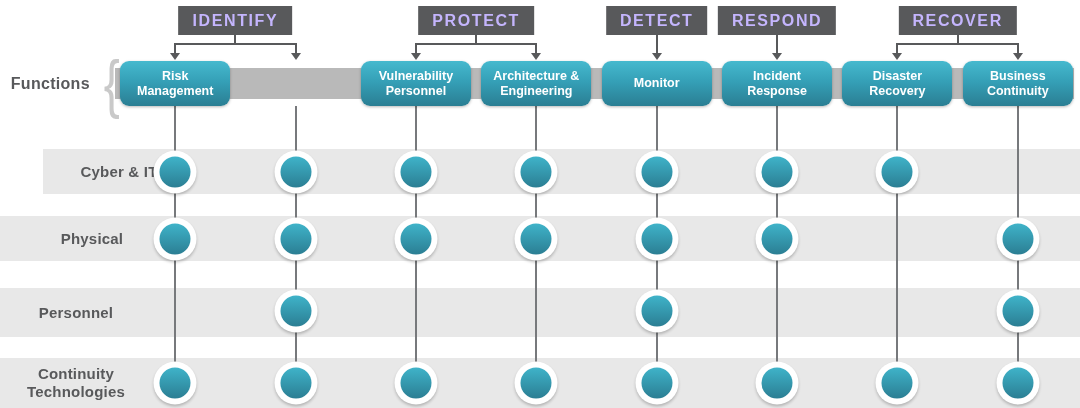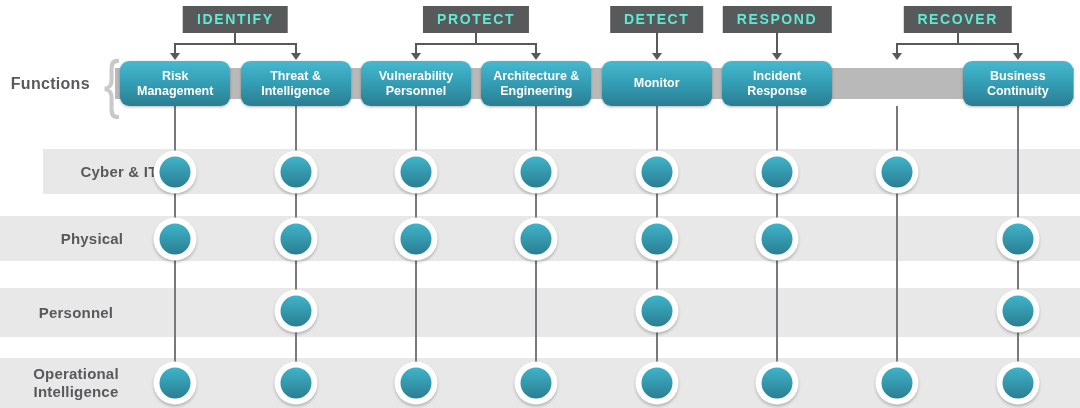--- a/index.html
+++ b/index.html
@@ -28,21 +28,21 @@
   .func-box {
     position:absolute; top:61px; height:45px; width:110px; transform:translateX(-50%);
     border-radius:9px; background:linear-gradient(180deg,#46b9ce 0%,#35a0b7 45%,#2a7e93 100%);
     color:#fff; font-weight:bold; font-size:12.5px; line-height:1.2;
     display:flex; align-items:center; justify-content:center; text-align:center;
     box-shadow:0 1px 3px rgba(0,0,0,.28); padding:2px; box-sizing:border-box;
   }
   
   .phase-box {
     position:absolute; top:6px; transform:translateX(-50%); background:#58595b;
-    color:#5eead4; font-weight:bold; font-size:14px; letter-spacing:1.6px;
+    color:#c4b5fd; font-weight:bold; font-size:16px; letter-spacing:1.6px;
     padding:5px 14px; white-space:nowrap; line-height:1.2;
   }
   .stub  { position:absolute; top:32px; height:11px; width:2px; background:#58595b; transform:translateX(-50%); }
   .hbar  { position:absolute; top:43px; height:2px; background:#58595b; }
   .arrow { position:absolute; top:43px; height:10px; width:2px; background:#58595b; transform:translateX(-50%); }
   .arrow.single { top:32px; height:21px; }
   .arrow::after {
     content:""; position:absolute; bottom:-7px; left:50%; transform:translateX(-50%);
     border-left:5px solid transparent; border-right:5px solid transparent;
     border-top:7px solid #58595b; width:0; height:0;
@@ -78,21 +78,21 @@
   <div class="band" style="top:149px; height:45px;margin-left:43px;">
     <div class="row-label">Cyber &amp; IT</div>
   </div>
   <div class="band" style="top:216px; height:45px;padding-left:16px;">
     <div class="row-label">Physical</div>
   </div>
   <div class="band" style="top:288px; height:49px;">
     <div class="row-label">Personnel</div>
   </div>
   <div class="band" style="top:358px; height:50px;">
-    <div class="row-label">Operational Intelligence</div>
+    <div class="row-label">Continuity Technologies</div>
   </div>
 
   <div class="functions-wrap">
     <span class="functions-text">Functions</span>
     <span class="brace">{</span>
   </div>
 
   <div class="grid">
 
     <div class="func-bar"></div>
@@ -125,25 +125,25 @@
     <div class="arrow" style="left:81.25%"></div>
     <div class="arrow" style="left:93.75%"></div>
 
     <div class="phase-box" style="left:12.5%">IDENTIFY</div>
     <div class="phase-box" style="left:37.5%">PROTECT</div>
     <div class="phase-box" style="left:56.25%">DETECT</div>
     <div class="phase-box" style="left:68.75%">RESPOND</div>
     <div class="phase-box" style="left:87.5%">RECOVER</div>
 
     <div class="func-box" style="left:6.25%">Risk Management</div>
-    <div class="func-box" style="left:18.75%">Threat &amp; Intelligence</div>
     <div class="func-box" style="left:31.25%">Vulnerability Personnel</div>
     <div class="func-box" style="left:43.75%">Architecture &amp; Engineering</div>
     <div class="func-box" style="left:56.25%">Monitor</div>
     <div class="func-box" style="left:68.75%">Incident Response</div>
+    <div class="func-box" style="left:81.25%">Disaster Recovery</div>
     <div class="func-box" style="left:93.75%">Business Continuity</div>
 
   <div class="dot" style="left: 6.25%; top: 172px;"></div>
       <div class="dot" style="left: 18.75%; top: 172px;"></div>
       <div class="dot" style="left: 31.25%; top: 172px;"></div>
       <div class="dot" style="left: 43.75%; top: 172px;"></div>
       <div class="dot" style="left: 56.25%; top: 172px;"></div>
       <div class="dot" style="left: 68.75%; top: 172px;"></div>
       <div class="dot" style="left: 81.25%; top: 172px;"></div>
       <div class="dot" style="left: 6.25%; top: 239px;"></div>

